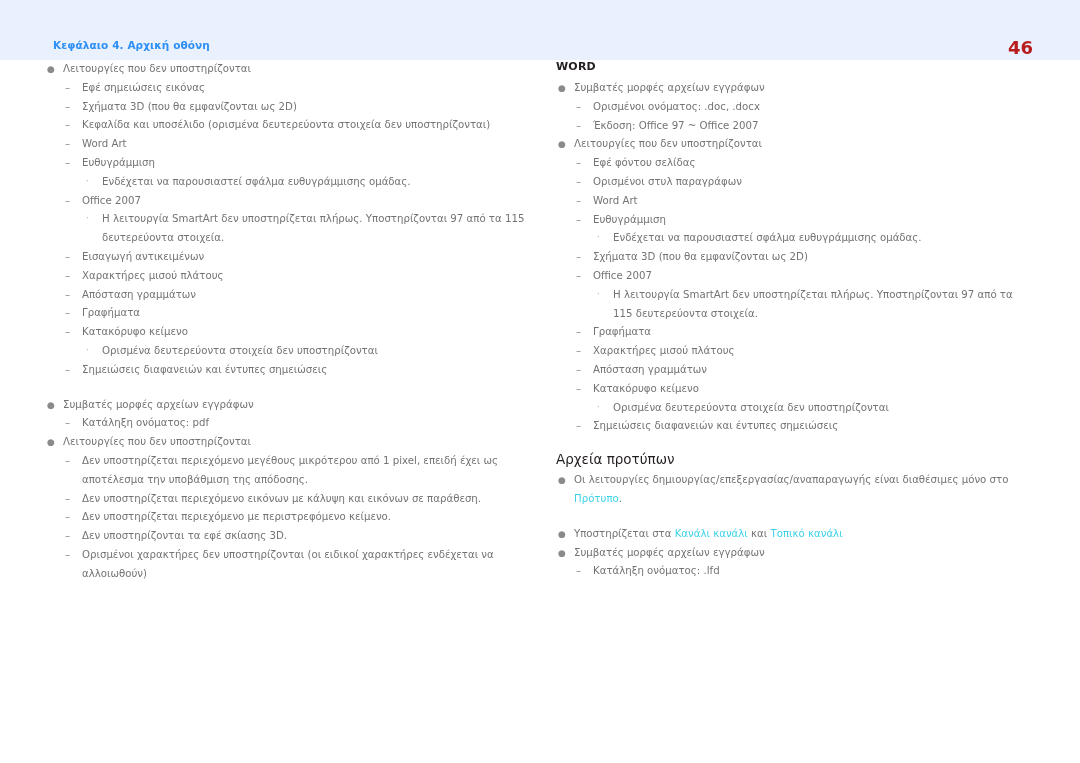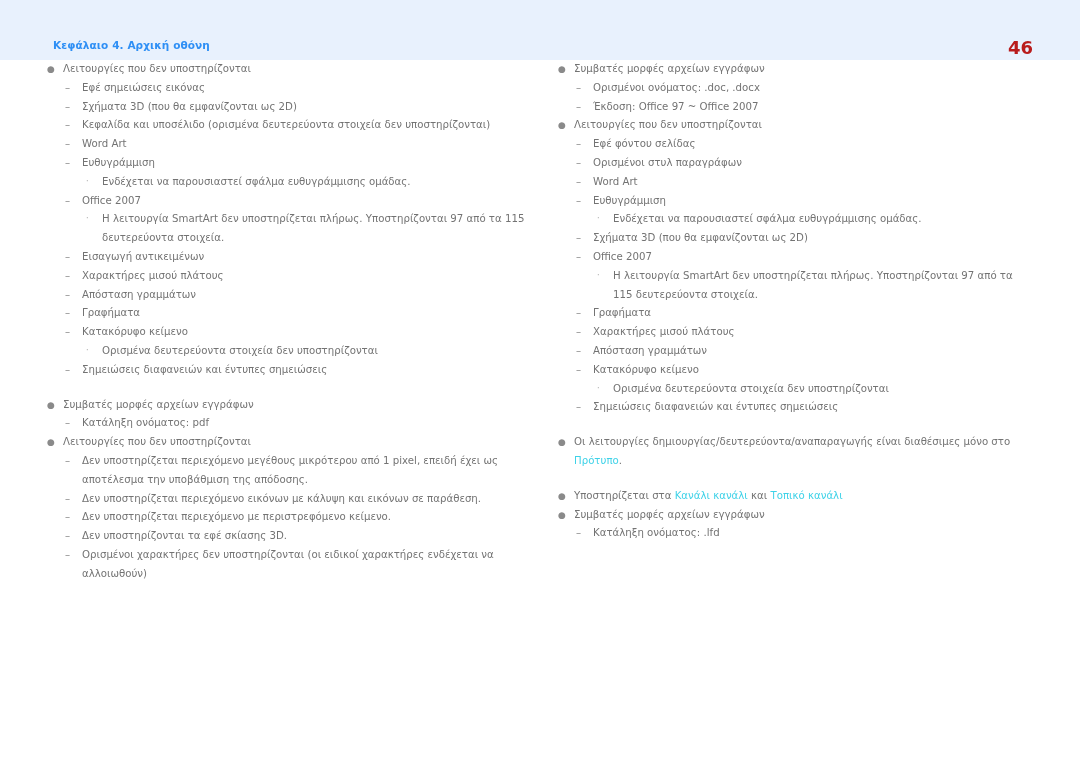--- a/index.html
+++ b/index.html
@@ -224,20 +224,21 @@
       </div>
       <div class="item lv2">
         <span class="marker">–</span>
         <span class="txt">Ορισμένοι χαρακτήρες δεν υποστηρίζονται (οι ειδικοί χαρακτήρες ενδέχεται να αλλοιωθούν)</span>
       </div>
     </div>
   </div>
 
   <div class="col col-right">
 
+    <div class="sec-heading">WORD</div>
 
     <div>
       <div class="item lv1">
         <span class="marker">●</span>
         <span class="txt">Συμβατές μορφές αρχείων εγγράφων</span>
       </div>
       <div class="item lv2">
         <span class="marker">–</span>
         <span class="txt">Ορισμένοι ονόματος: .doc, .docx</span>
       </div>
@@ -302,24 +303,25 @@
         <span class="txt">Ορισμένα δευτερεύοντα στοιχεία δεν υποστηρίζονται</span>
       </div>
       <div class="item lv2">
         <span class="marker">–</span>
         <span class="txt">Σημειώσεις διαφανειών και έντυπες σημειώσεις</span>
       </div>
     </div>
 
     <div class="heading-gap"></div>
 
+    <div class="sec-heading big">Αρχεία προτύπων</div>
 
     <div class="item lv1">
       <span class="marker">●</span>
-      <span class="txt"><span>Οι λειτουργίες δημιουργίας/δευτερεύοντα/αναπαραγωγής είναι διαθέσιμες μόνο στο </span><span class="link">Πρότυπο</span><span>.</span></span>
+      <span class="txt"><span>Οι λειτουργίες δημιουργίας/επεξεργασίας/αναπαραγωγής είναι διαθέσιμες μόνο στο </span><span class="link">Πρότυπο</span><span>.</span></span>
     </div>
 
     <div class="heading-gap"></div>
 
 
     <div class="item lv1">
       <span class="marker">●</span>
       <span class="txt"><span>Υποστηρίζεται στα </span><span class="link">Κανάλι κανάλι</span><span> και </span><span class="link">Τοπικό κανάλι</span></span>
     </div>
 

